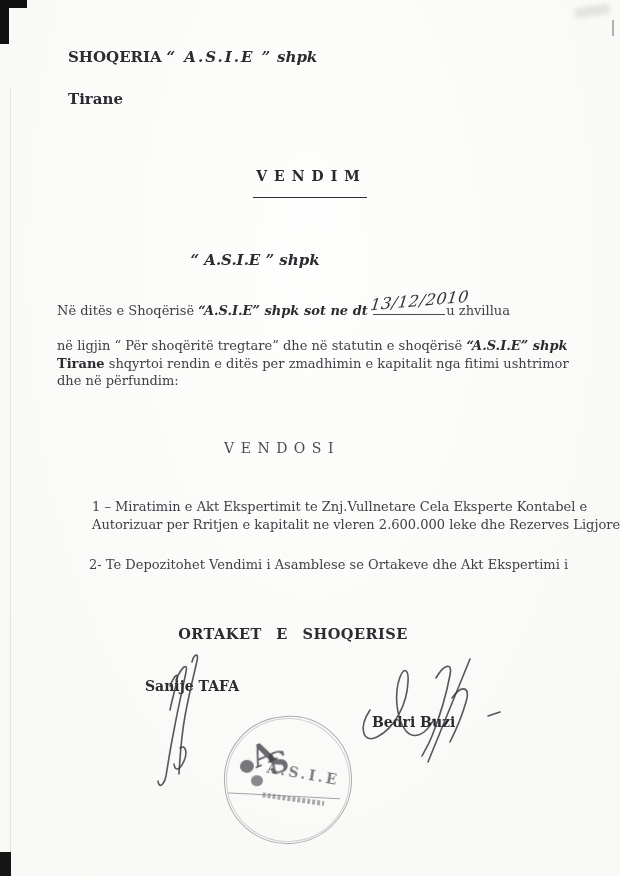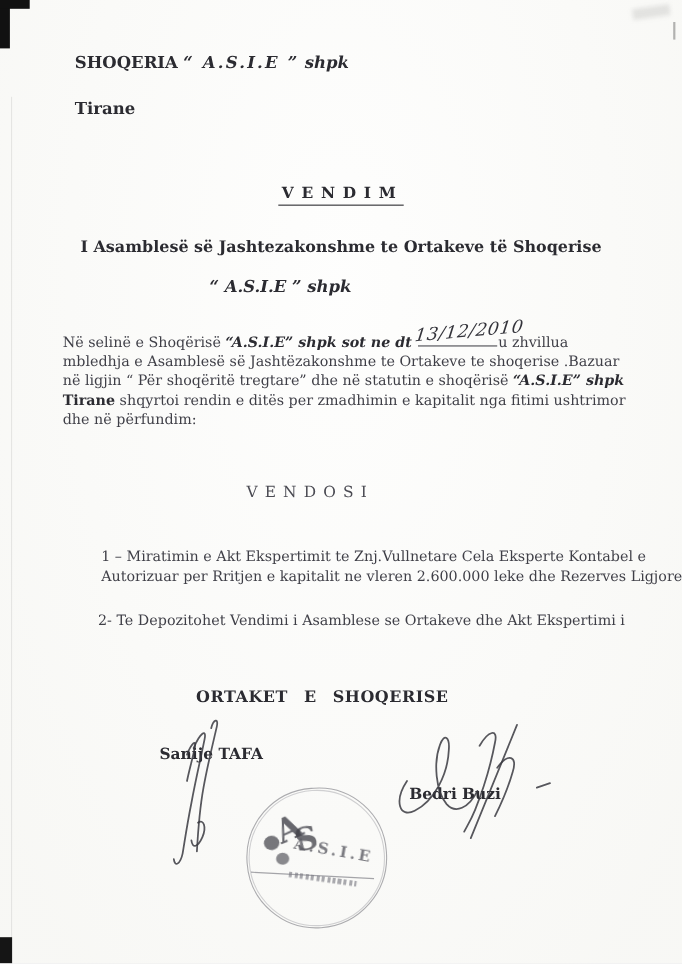--- a/index.html
+++ b/index.html
@@ -20,21 +20,21 @@
 
   .abs{position:absolute;}
   .b{font-weight:bold;color:#2b2b31;}
   .bi{font-weight:bold;font-style:italic;color:#2b2b31;}
 
   .header-line{left:68px;top:48px;font-size:15px;white-space:nowrap;}
   .header-line .gap{letter-spacing:2px;}
   .city{left:68px;top:90px;font-size:15px;}
 
   .title{left:0;right:0;top:168px;text-align:center;font-size:14px;font-weight:bold;color:#2b2b31;}
-  .title span{letter-spacing:7px;border-bottom:1.5px solid #2b2b31;padding-bottom:2px;padding-left:3px;}
+  .title span{letter-spacing:7px;border-bottom:1.5px solid #2b2b31;padding-bottom:13px;padding-left:3px;}
 
   .subtitle1{left:0;right:0;top:216px;text-align:center;font-size:14.5px;font-weight:bold;color:#2b2b31;white-space:nowrap;}
   .subtitle2{left:0;right:0;top:251px;text-align:center;font-size:15px;font-weight:bold;font-style:italic;color:#2b2b31;transform:translateX(-55px);}
 
   .para{left:57px;top:300px;width:540px;font-size:13px;line-height:17.6px;white-space:nowrap;color:#3f3f47;}
   .date-slot{display:inline-block;position:relative;width:72px;height:14px;border-bottom:1px solid #4a4a50;vertical-align:baseline;margin:0 1px;}
   .hw-date{position:absolute;left:-2px;top:-8px;font-style:italic;font-size:16px;color:#34343b;transform:skewX(-12deg) rotate(-5deg);letter-spacing:.5px;white-space:nowrap;}
 
   .vendosi{left:0;right:0;top:440px;text-align:center;font-size:14px;color:#4a4a52;transform:translateX(-28px);}
   .vendosi span{letter-spacing:6.5px;}
@@ -85,26 +85,25 @@
     <span class="b">SHOQERIA</span>
     <span class="bi gap">“ A.S.I.E   ”</span>
     <span class="bi">shpk</span>
   </div>
   <div class="abs city b">Tirane</div>
 
   <div class="abs title">
     <span>VENDIM</span>
   </div>
 
-  <div class="abs subtitle1">I Asamblesë së Jashtezakonshme te Ortakeve  të Shoqerise</div>
   <div class="abs subtitle2">“ A.S.I.E ” shpk</div>
 
   <div class="abs para">
-    <span>Në selinë e Shoqërisë  </span><span class="bi">“A.S.I.E” shpk</span><span class="bi">   sot ne dt </span><span class="date-slot"><span class="hw-date">13/12/2010</span></span><span>u zhvillua</span><br>
-    <span>mbledhja e Asamblesë së Jashtëzakonshme  te Ortakeve te shoqerise .Bazuar</span><br>
+    <span>Në ditës e Shoqërisë  </span><span class="bi">“A.S.I.E” shpk</span><span class="bi">   sot ne dt </span><span class="date-slot"><span class="hw-date">13/12/2010</span></span><span>u zhvillua</span><br>
+    <br>
     <span>në ligjin “ Për shoqëritë tregtare” dhe në statutin e shoqërisë  </span><span class="bi">“A.S.I.E” shpk</span><br>
     <span class="b">Tirane</span><span> shqyrtoi rendin e ditës per zmadhimin e kapitalit nga fitimi ushtrimor</span><br>
     <span>dhe në përfundim:</span>
   </div>
 
   <div class="abs vendosi">
     <span>VENDOSI</span>
   </div>
 
   <div class="abs item item1">

